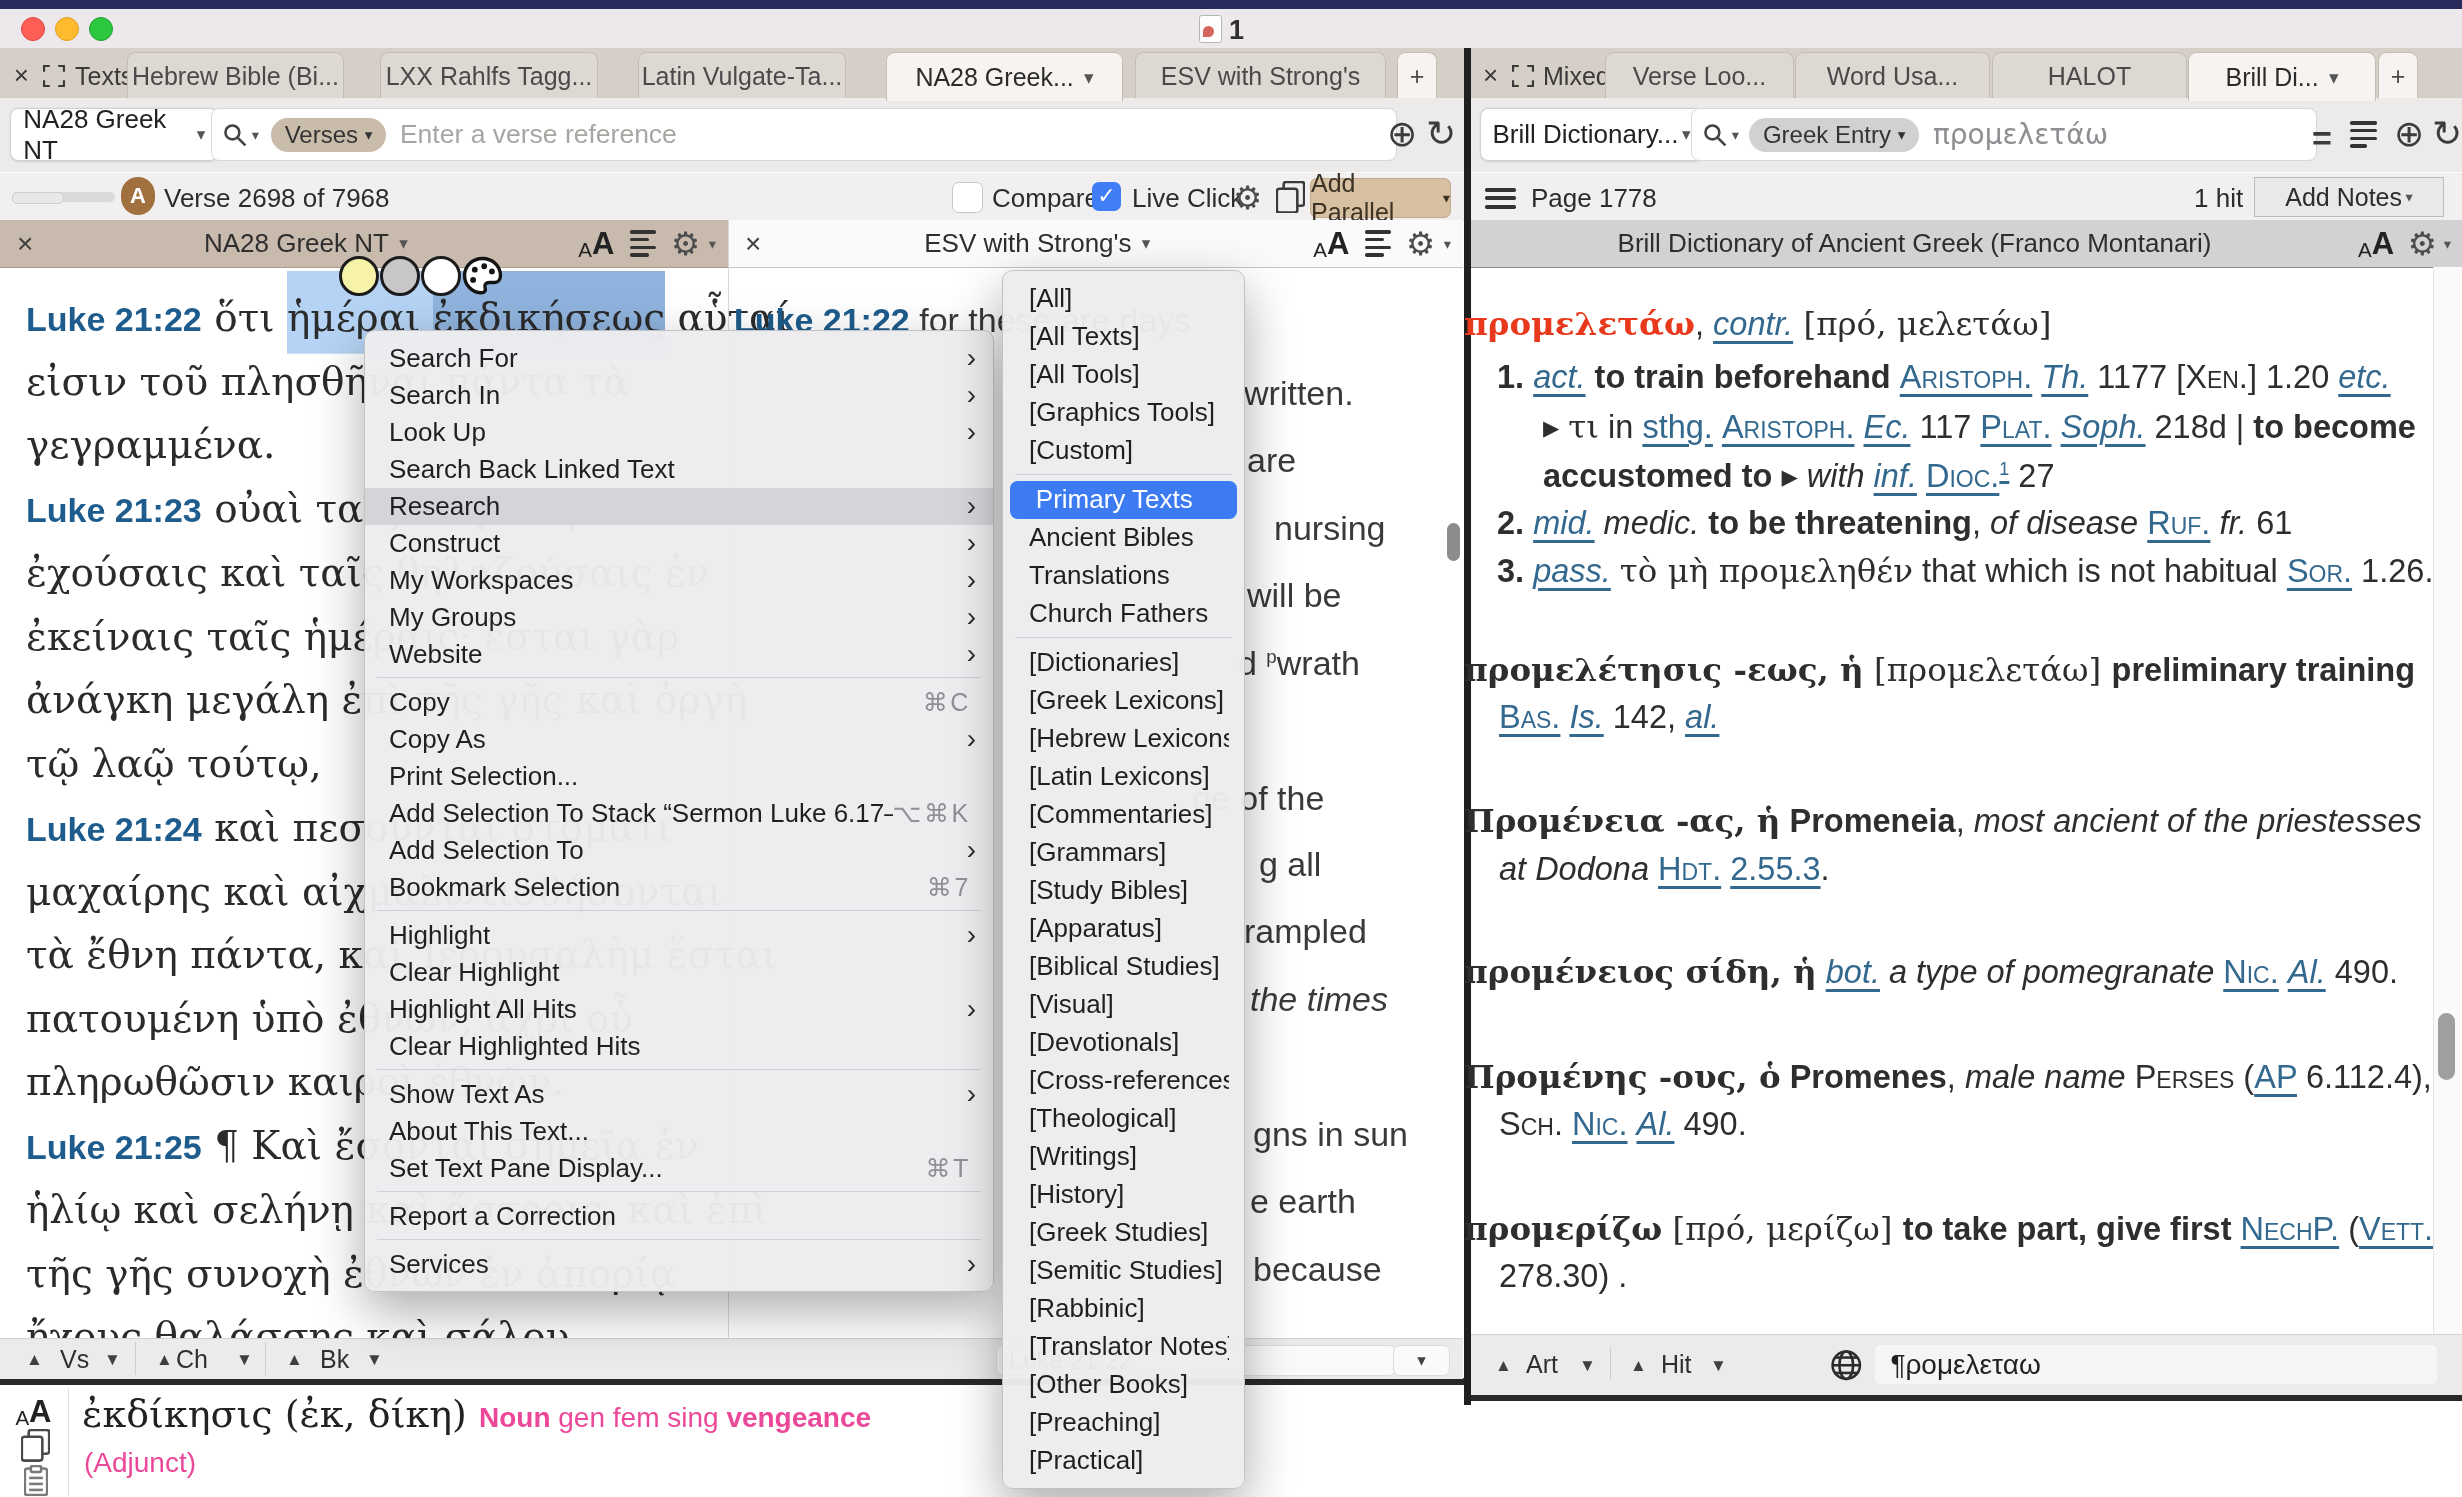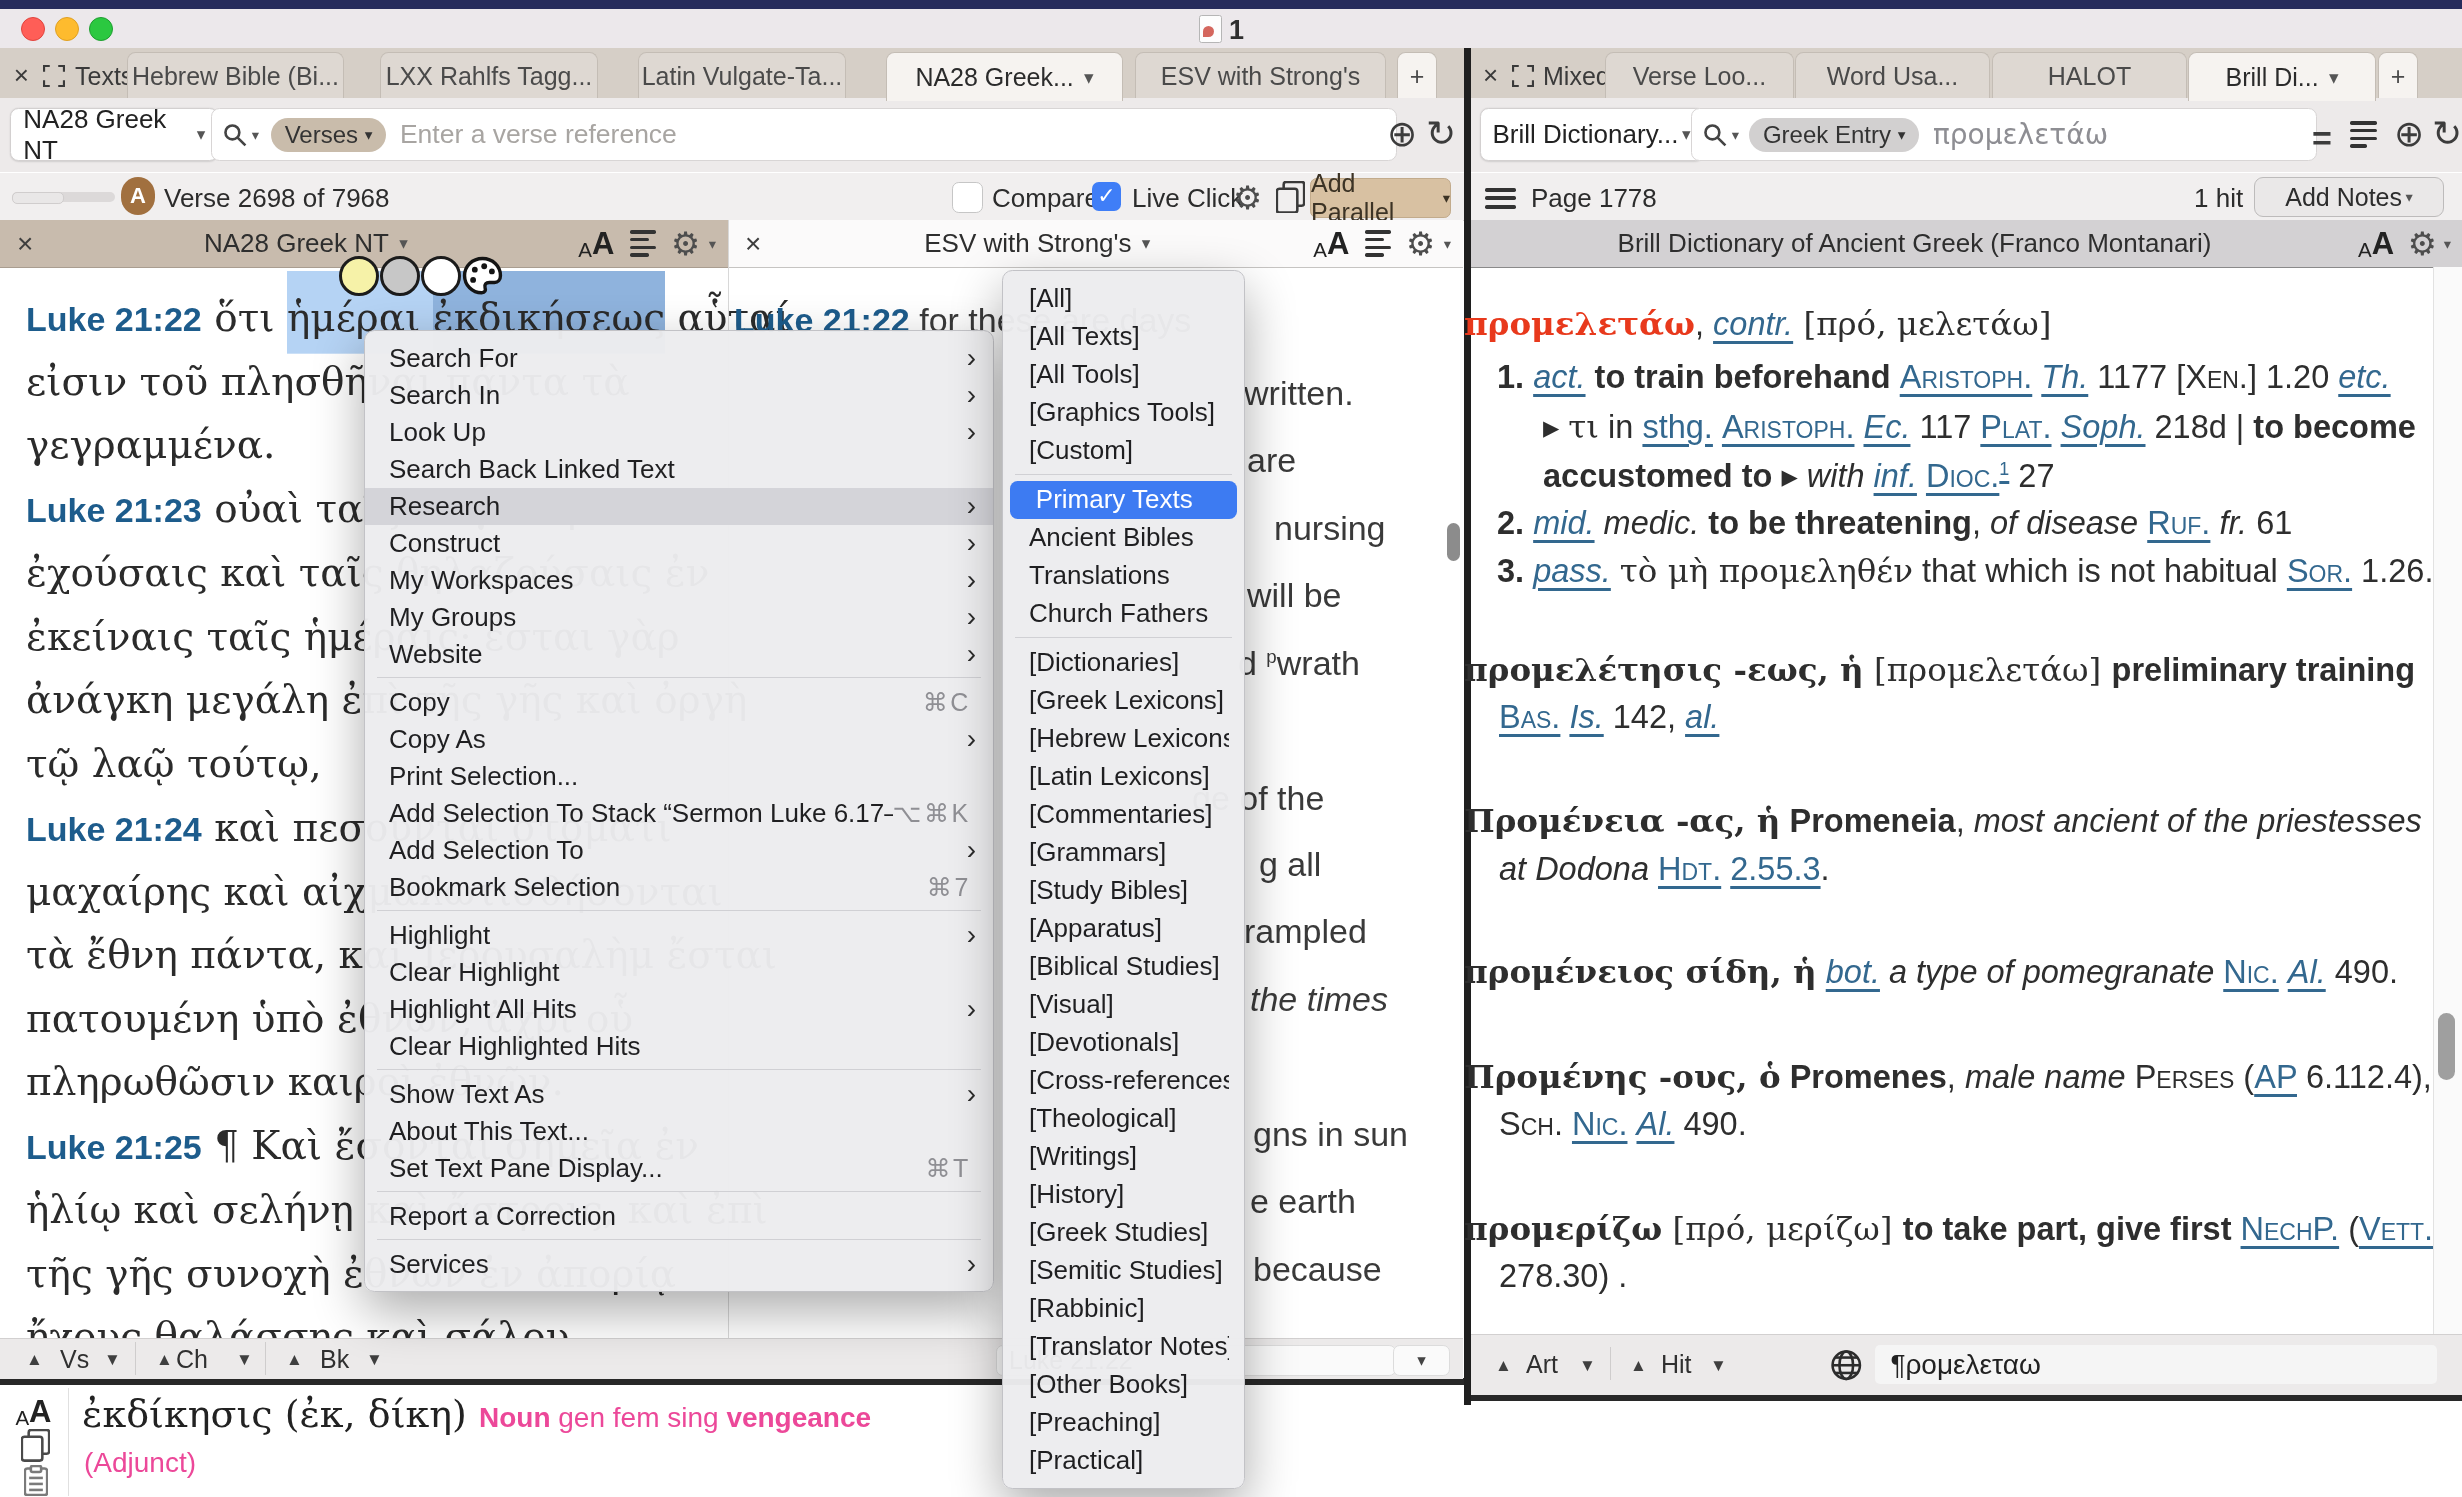--- a/index.html
+++ b/index.html
@@ -43,21 +43,21 @@
   #slider-track{left:12px;top:19px;width:103px;height:10.3px;background:#dcd9d9;border-radius:5.1px}
   #slider-fill{left:12px;top:19px;width:50px;height:10.3px;background:#e9e7e7;border:0.9px solid #d0cdcd;border-radius:5.1px}
   #abadge{left:121px;top:4.3px;width:34px;height:38px;background:#a1703f;border-radius:50%/46%;color:#fff;
           display:flex;align-items:center;justify-content:center;font-size:22px;font-weight:bold}
   .inftext{top:10.3px;font-size:26px;color:#2c2c2c}
   .cbox{top:8.5px;width:29px;height:29px;border-radius:6.8px}
   #cb-compare{left:952px;background:#fff;border:0.9px solid #c6c6c6}
   #cb-live{left:1092px;background:#3f7ef7;color:#fff;font-size:22px;display:flex;align-items:center;justify-content:center}
   #btn-addparallel{left:1310px;top:5.1px;width:139px;height:38px;background:#d8c1a2;border:0.9px solid #c2ab8c;border-radius:6.8px;
           display:flex;align-items:center;justify-content:center;font-size:25px;color:#3c3325}
-  #btn-addnotes{left:2254px;top:4.3px;width:188px;height:38px;background:#eae8e8;border:0.9px solid #bdbbbb;border-radius:9px;
+  #btn-addnotes{left:2254px;top:4.3px;width:188px;height:38px;background:#eae8e8;border:0.9px solid #bdbbbb;border-radius:0;
           display:flex;align-items:center;justify-content:center;font-size:25px;color:#2d2d2d}
   
   .paneheader{top:220px;height:47px;display:flex;align-items:center}
   #gheader{left:0;width:728px;background:#c8bbad;border-bottom:0.9px solid #a99d90}
   #eheader{left:728px;width:735px;background:#fbfafa;border-bottom:0.9px solid #c6c4c2}
   #dheader{left:1471px;top:220px;height:47px;width:992px;background:#d3d1d3;border-bottom:1.7px solid #8a8a8a;display:flex;align-items:center}
   .ph-close{font-size:28px;color:#3e3e3e;margin-left:17px}
   .ph-title{font-size:26px;color:#2e2e2e;display:flex;align-items:center}
   .ph-title .chev{font-size:17px;margin-left:10.3px;color:#555}
   .aa{display:flex;align-items:flex-end;color:#222}

